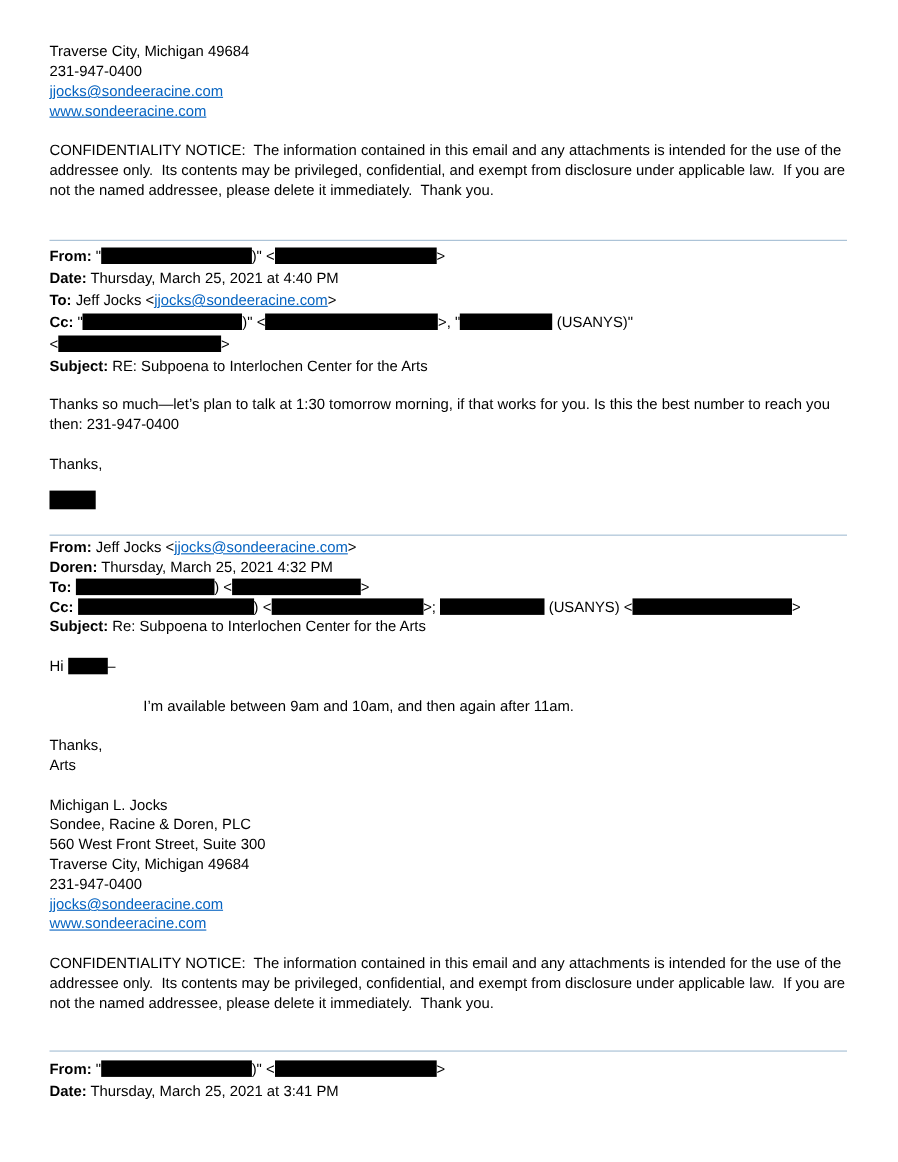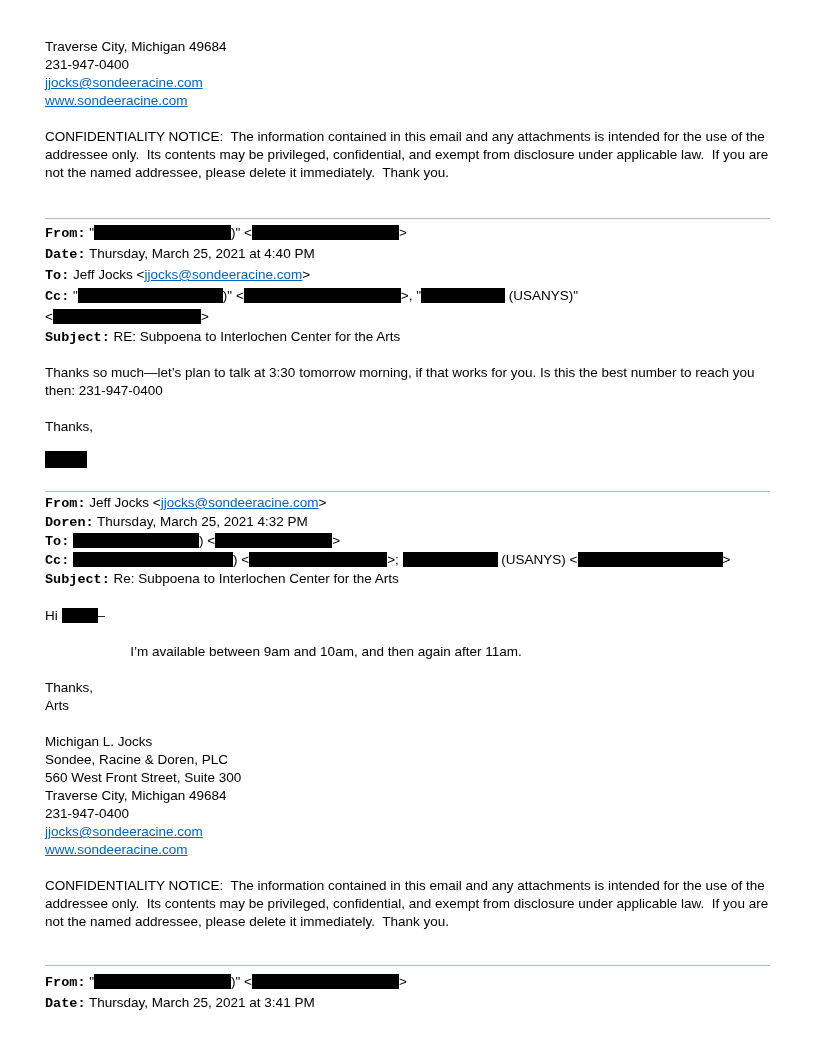--- a/index.html
+++ b/index.html
@@ -6,21 +6,21 @@
   html, body { background:#ffffff; }
   body {
     width:816px; height:1056px;
     font-family:"Liberation Sans", sans-serif;
     font-size:13.5px; color:#000;
     overflow:hidden;
   }
   .page { padding:38px 45px 0 45px; width:652px; }
   .line { white-space:pre; line-height:18px; }
   .h20 .line { line-height:20px; }
-  b { font-weight:bold;font-family:Liberation Mono, monospace; }
+  b { font-weight:bold; }
   a.lnk { color:#0563C1; text-decoration:underline; cursor:pointer; }
   .redact {
     display:inline-block; height:15px; background:#000; vertical-align:-3px;
   }
   .redact-block { width:42px; height:17px; background:#000; }
   .divider { border-top:1.5px solid #A3BDD3; width:725px; }
 
   .sig-top { }
   .notice-1 { margin-top:18px; }
   .divider-1 { margin-top:36px; }
@@ -61,21 +61,21 @@
   <div class="header-1 h20">
     <div class="line"><b>From:</b> "<span class="redact" style="width: 137px;"></span>)" &lt;<span class="redact" style="width: 147px;"></span>&gt;</div>
     <div class="line"><b>Date:</b> Thursday, March 25, 2021 at 4:40 PM</div>
     <div class="line"><b>To:</b> Jeff Jocks &lt;<a class="lnk" href="#">jjocks@sondeeracine.com</a>&gt;</div>
     <div class="line"><b>Cc:</b> "<span class="redact" style="width: 145px;"></span>)" &lt;<span class="redact" style="width: 157px;"></span>&gt;, "<span class="redact" style="width: 84px;"></span> (USANYS)"</div>
     <div class="line">&lt;<span class="redact" style="width: 148px;"></span>&gt;</div>
     <div class="line"><b>Subject:</b> RE: Subpoena to Interlochen Center for the Arts</div>
   </div>
 
   <div class="body-1">
-    <div class="line">Thanks so much—let’s plan to talk at 3:30 tomorrow morning, if that works for you. Is this the best number to reach you</div>
+    <div class="line">Thanks so much—let’s plan to talk at 1:30 tomorrow morning, if that works for you. Is this the best number to reach you</div>
     <div class="line">then: 231-947-0400</div>
   </div>
 
   <div class="closing-1 line">Thanks,</div>
 
   <div class="sig-bar redact-block"></div>
 
   <div class="divider divider-2"></div>
 
   <div class="header-2">

